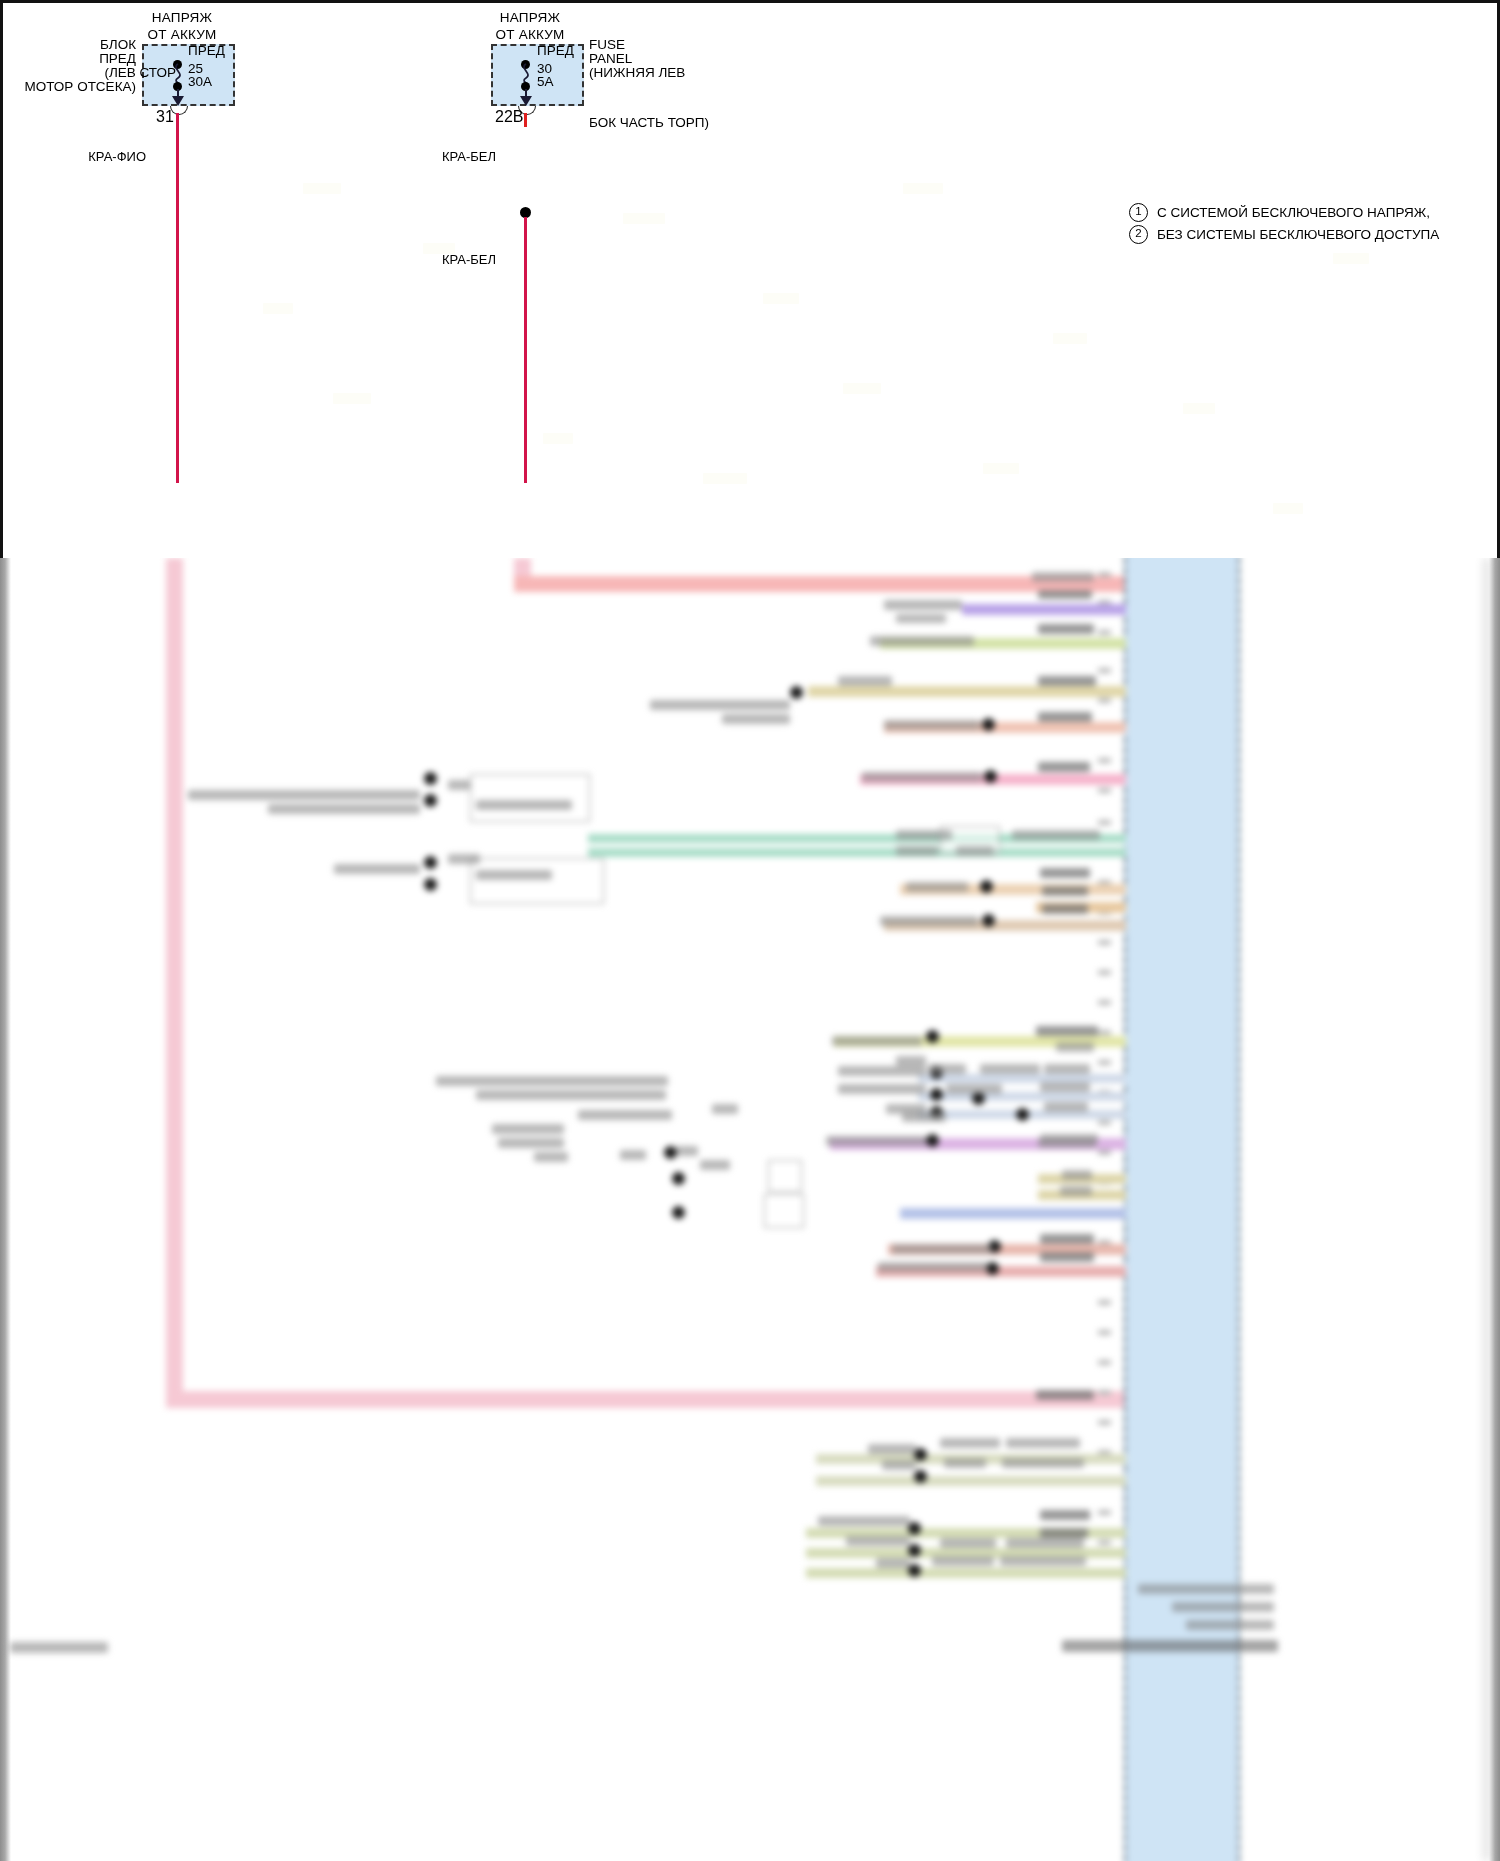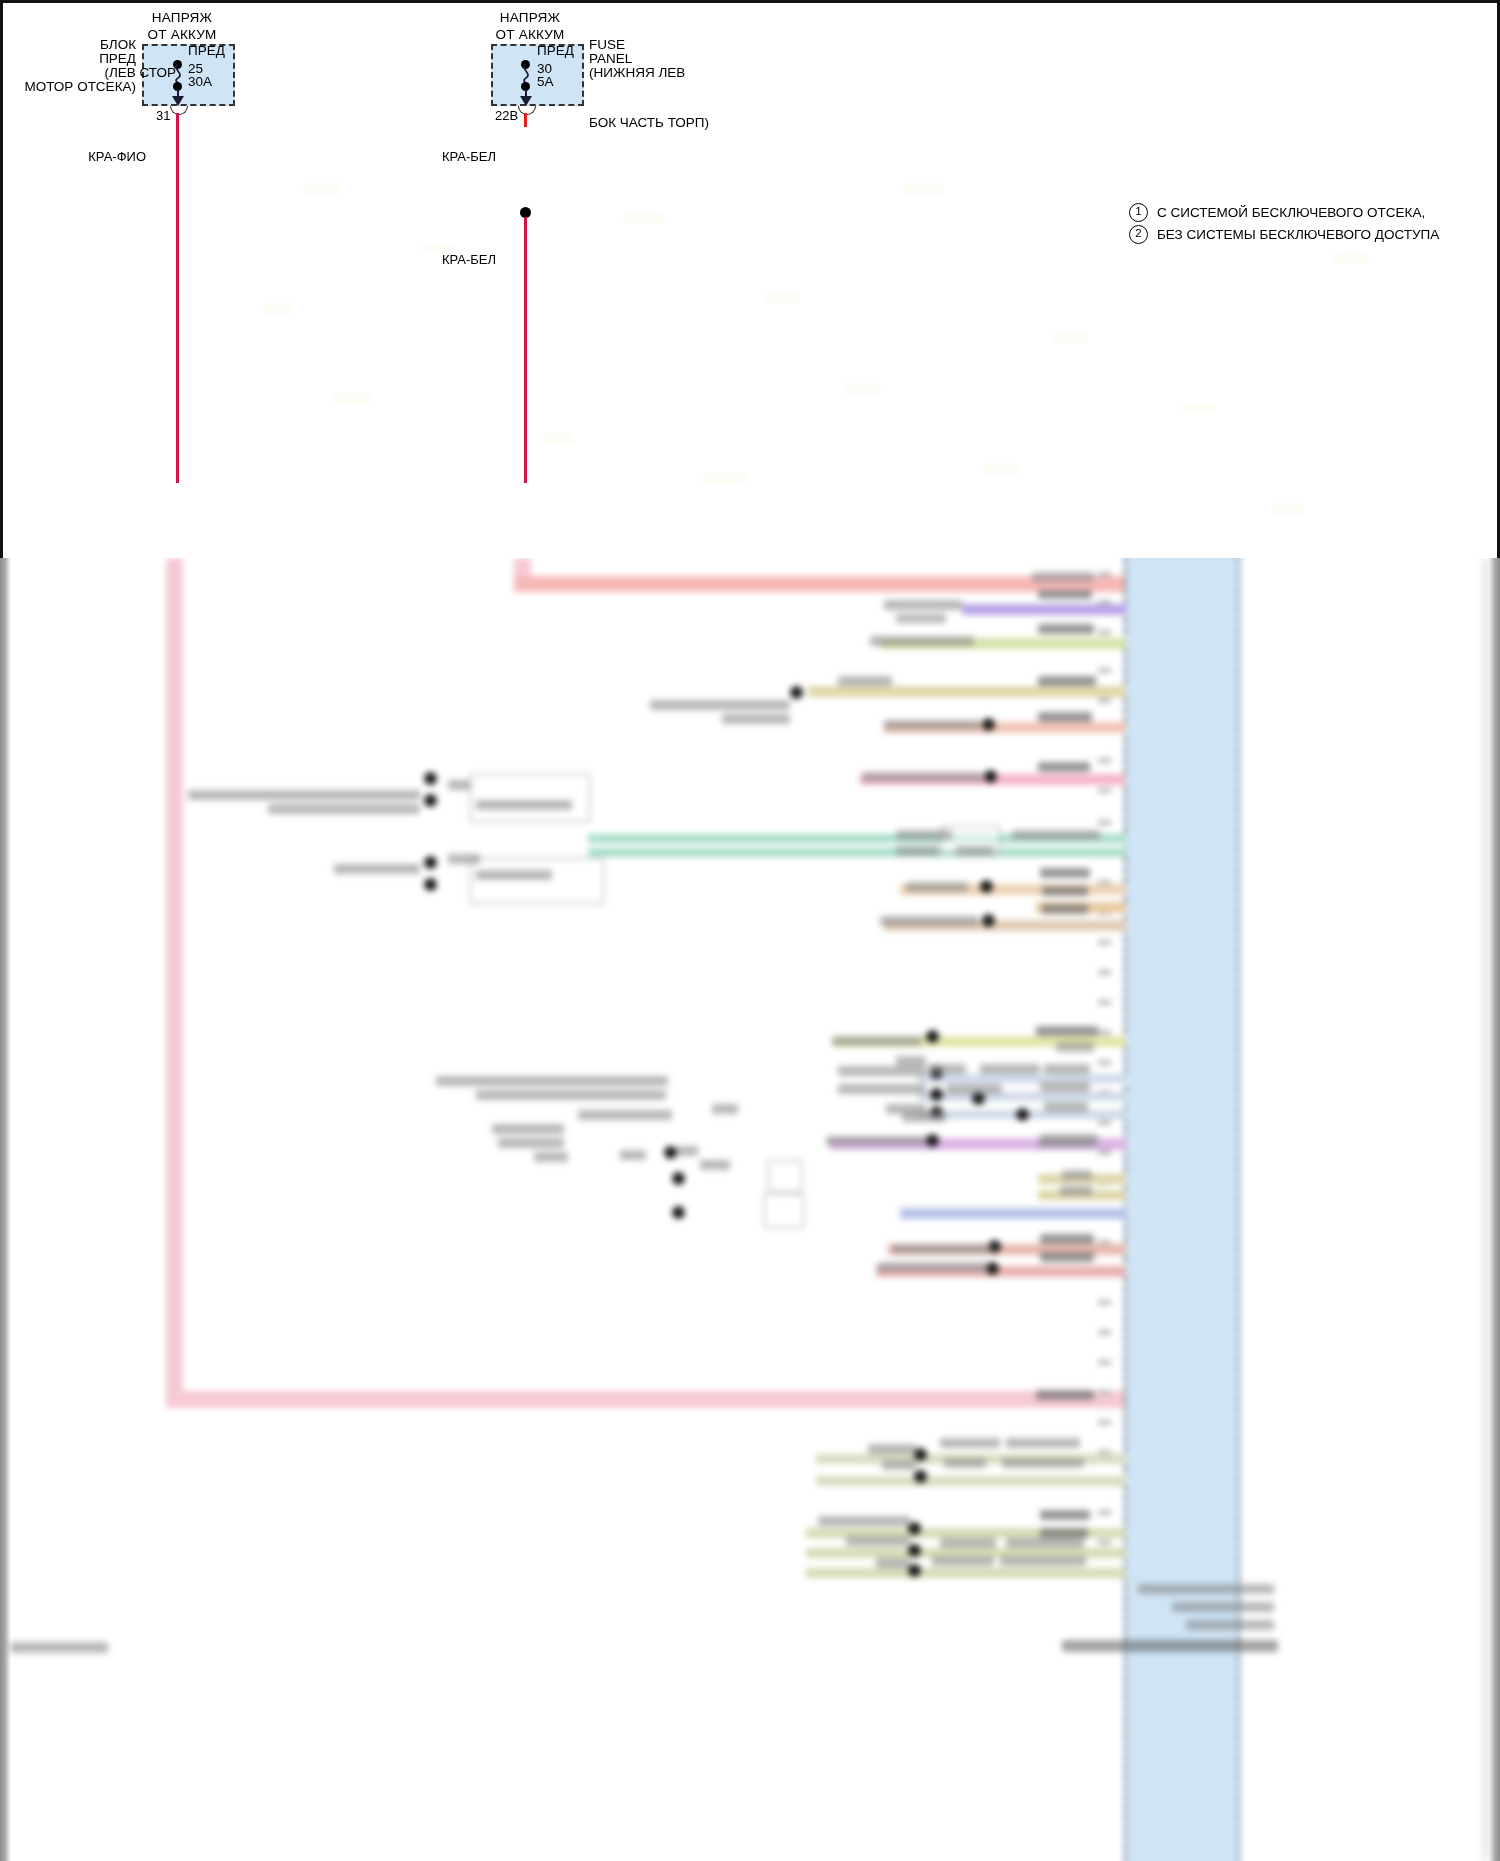--- a/index.html
+++ b/index.html
@@ -105,21 +105,21 @@
     position: absolute;
     text-align: left;
     font-size: 13.5px;
     line-height: 15px;
     color: #000;
     white-space: nowrap;
   }
 
   .pin-number {
     position: absolute;
-    font-size: 13px;
+    font-size: 16px;
     color: #000;
     white-space: nowrap;
   }
 
   .pin-cup {
     position: absolute;
     width: 16px;
     height: 8px;
     border: 1.6px solid #222;
     border-top: none;
@@ -345,21 +345,21 @@
 
       <div class="wire-solid-red" style="left:521px;top:214px;width:3px;height:266px;background:#d2144a;"></div>
 
       <div class="wire-name" style="left:408px;top:146px;width:85px;">КРА-БЕЛ</div>
       <div class="wire-name" style="left:408px;top:249px;width:85px;">КРА-БЕЛ</div>
     </div>
 
     <div id="legend" style="left:1126px;top:198px;">
       <div class="legend-row">
         <div class="legend-marker">1</div>
-        <div class="legend-text">С СИСТЕМОЙ БЕСКЛЮЧЕВОГО ОТСЕКА,</div>
+        <div class="legend-text">С СИСТЕМОЙ БЕСКЛЮЧЕВОГО НАПРЯЖ,</div>
       </div>
       <div class="legend-row">
         <div class="legend-marker">2</div>
         <div class="legend-text">БЕЗ СИСТЕМЫ БЕСКЛЮЧЕВОГО ДОСТУПА</div>
       </div>
     </div>
 
   </div>
 
   <div id="blur-section">

